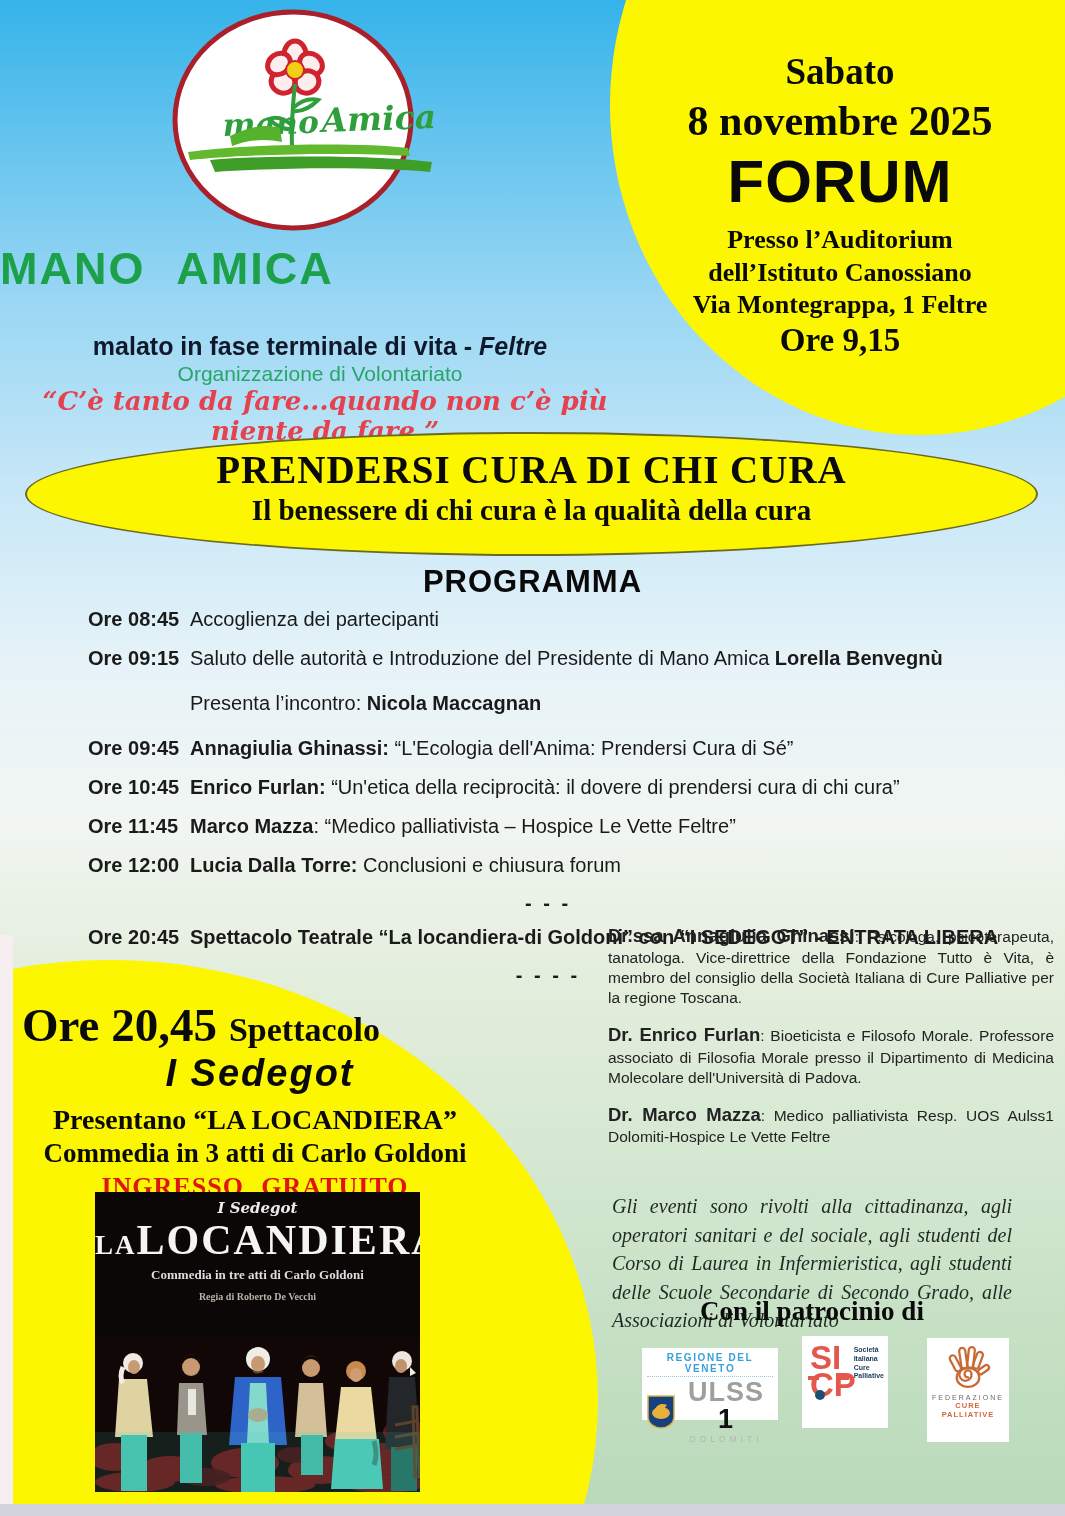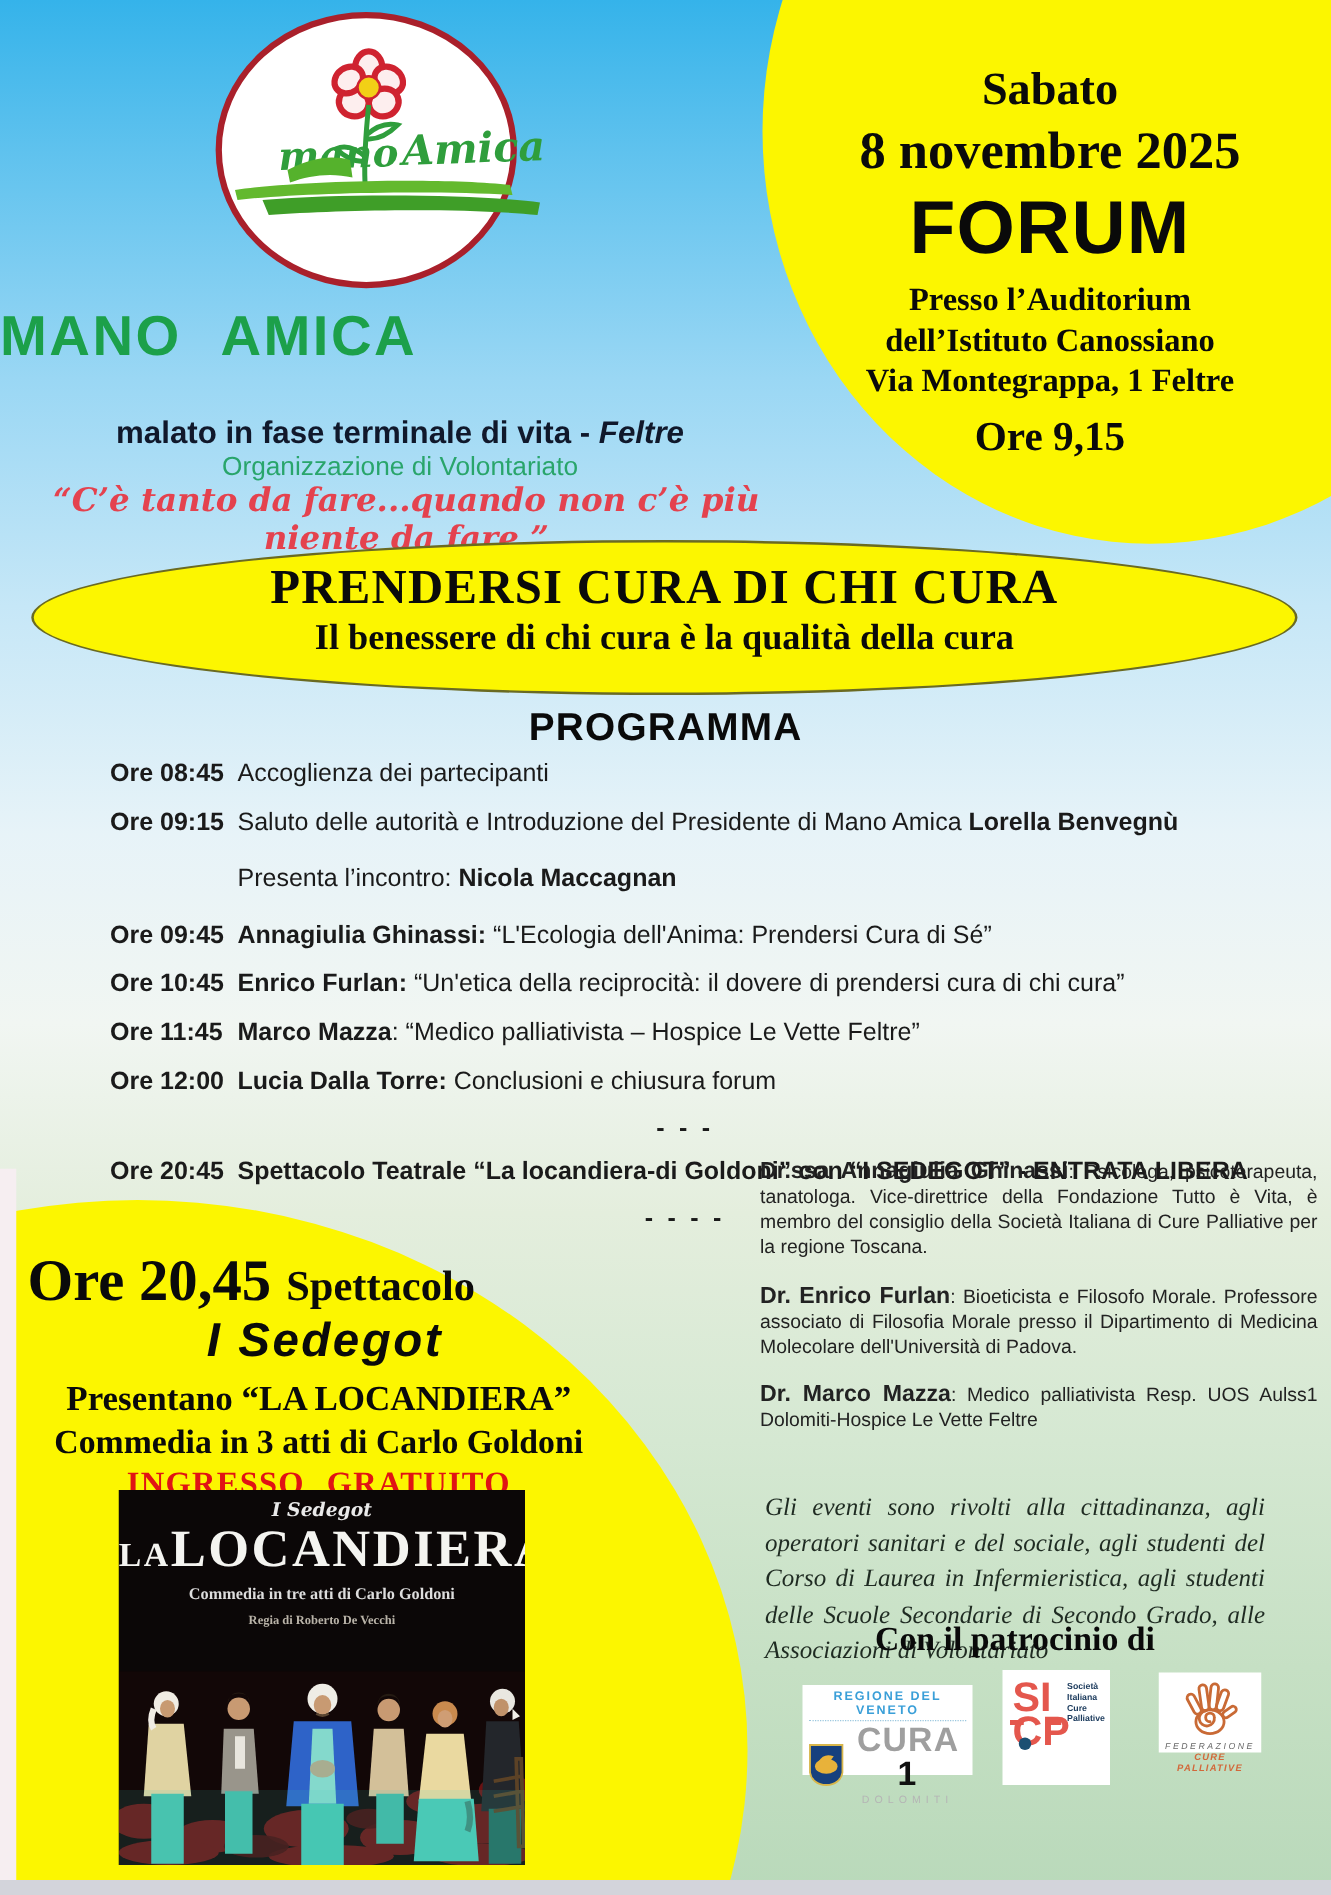--- a/index.html
+++ b/index.html
@@ -36,21 +36,21 @@
   .quote{ position:absolute; left:0; top:386px; width:650px; text-align:center;
     font-family:"DejaVu Serif",serif; font-style:italic; font-weight:bold;
     font-size:26px; color:#e4424e; }
 
   
   .event-info{ position:absolute; left:640px; top:18px; width:400px; text-align:center; color:#0a0a0a; }
   .ev-day{ font-size:37px; font-weight:bold;margin-top:32px; }
   .ev-date{ font-size:42px; font-weight:bold; margin-top:4px; }
   .ev-title{ font-family:"Liberation Sans",sans-serif; font-size:60px; font-weight:bold; letter-spacing:1px; margin-top:2px; }
   .ev-venue{ font-size:26px; font-weight:bold; line-height:1.25; margin-top:8px; }
-  .ev-time{ font-size:33px; font-weight:bold; margin-top:10px; }
+  .ev-time{ font-size:33px; font-weight:bold; }
 
   
   .banner{ position:absolute; left:25px; top:432px; width:1013px; height:124px;
     background:#fcf600; border-radius:50%; border:2px solid #6a6a22; text-align:center; }
   .banner-title{ font-size:39px; font-weight:bold; color:#0a0a0a; margin-top:13px; letter-spacing:1px; }
   .banner-sub{ font-size:29px; font-weight:bold; color:#0a0a0a; margin-top:2px; }
 
   
   .prog-heading{ position:absolute; left:0; top:564px; width:1065px; text-align:center;
     font-size:31px; font-weight:bold; color:#0a0a0a; letter-spacing:1px; }
@@ -108,21 +108,21 @@
 
   .card-sicp{ left:802px; top:1336px; width:86px; height:92px; padding:6px 4px; }
   .sicp-wrap{ position:relative; width:100%; height:100%; }
   .sicp-letters{ position:absolute; left:4px; top:2px; font-size:33px; line-height:0.82; font-weight:bold;
     color:#e4574d; letter-spacing:0; font-family:"Liberation Sans",sans-serif; }
   .sicp-dash{ position:absolute; width:11px; height:4px; background:#e4574d; }
   .sicp-dot{ position:absolute; left:9px; top:48px; width:10px; height:10px; border-radius:50%; background:#1b4f72; }
   .sicp-text{ position:absolute; right:0px; top:4px; font-size:7px; font-weight:bold; color:#1b3a5c;
     text-align:left; line-height:1.25; }
 
-  .card-fcp{ left:927px; top:1338px; width:82px; height:64px; padding:3px 5px; text-align:center;font-style:italic; }
+  .card-fcp{ left:927px; top:1338px; width:82px; height:104px; padding:3px 5px; text-align:center; }
   .fcp-line1{ font-size:7px; letter-spacing:2px; color:#6a6a6a; margin-top:1px; }
   .fcp-line2{ font-size:7.5px; font-weight:bold; letter-spacing:1px; color:#d2683a; }
 </style>
 </head>
 <body>
 
 <div class="poster">
 
   <div class="blob topright"></div>
   <div class="blob bottomleft"></div>
@@ -327,21 +327,21 @@
 
   <div class="logo-card card-veneto">
     <div class="cv-region">REGIONE DEL VENETO</div>
     <div class="cv-row">
       <svg width="28" height="34" viewBox="0 0 28 34">
         <path d="M1 1 h26 v22 a13 11 0 0 1 -13 10 a13 11 0 0 1 -13 -10 Z" fill="#16407e" stroke="#d8b64a" stroke-width="1.5"></path>
         <ellipse cx="14" cy="18" rx="9" ry="6" fill="#e8b23a"></ellipse>
         <path d="M8 14 q4 -7 12 -4 l-3 4" fill="#e8b23a"></path>
       </svg>
       <div class="cv-right">
-        <div class="cv-ulss"><span>CURA</span> <span class="cv-one">1</span></div>
+        <div class="cv-ulss"><span>ULSS</span> <span class="cv-one">1</span></div>
         <div class="cv-dolomiti">DOLOMITI</div>
       </div>
     </div>
   </div>
 
   <div class="logo-card card-sicp">
     <div class="sicp-wrap">
       <div class="sicp-letters">
         <div>SI</div>
         <div>CP</div>

